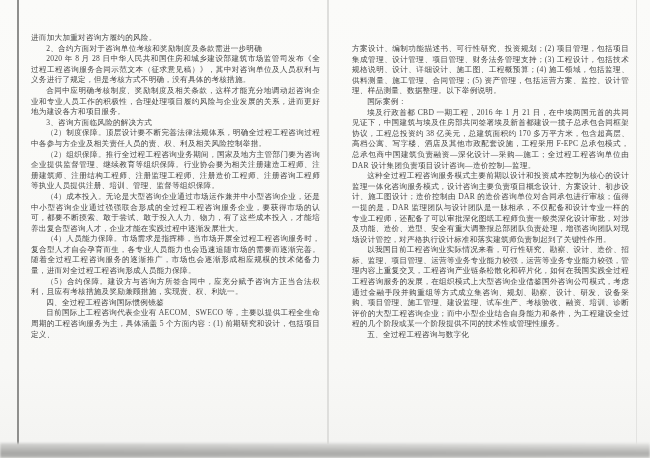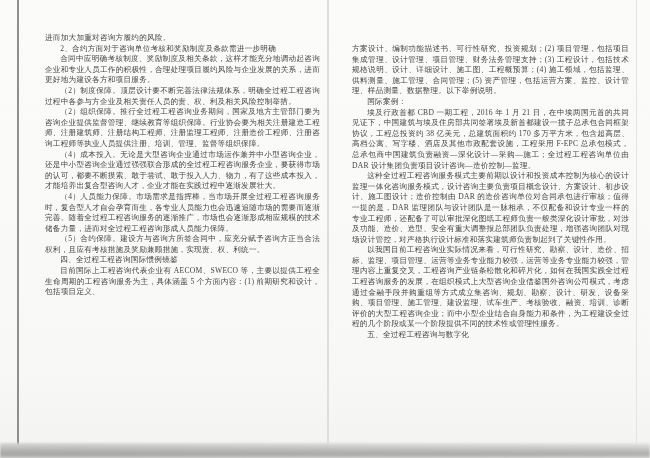--- a/index.html
+++ b/index.html
@@ -6,21 +6,21 @@
   .stage{
     position:relative;width:650px;height:458px;overflow:hidden;
     background:linear-gradient(180deg,#fbfbf9 0%,#f8f8f6 80%,#f3f3f1 100%);
     font-family:"Liberation Serif","DejaVu Serif",serif;
   }
   .page{
     position:absolute;top:0;bottom:14px;box-sizing:border-box;
     color:#454545;
     filter:blur(0.28px);
   }
-  .page-left{left:18px;width:309px;padding:33px 7px 0 27px;}
+  .page-left{left:18px;width:309px;padding:33px 7px 0 13px;}
   .page-right{left:329px;width:307px;padding:33px 7px 0 23px;margin-top:11px;}
   .page p,.page h3{
     margin:0;font-size:7.6px;line-height:10.6px;
     text-align:justify;letter-spacing:0.25px;font-weight:normal;
   }
   .para{text-indent:2em;}
   .cont{text-indent:0;}
   .hd{font-weight:bold;text-indent:2em;margin:4px 0 4px;}
   .hd-major{font-weight:bold;text-indent:2em;margin:11px 0 9px;}
   .spine{
@@ -44,21 +44,23 @@
   }
 </style>
 </head>
 <body>
 
 <div class="stage">
 
   <div class="page page-left">
     <p class="cont">进而加大加重对咨询方履约的风险。</p>
     <h3 class="hd">2、合约方面对于咨询单位考核和奖励制度及条款需进一步明确</h3>
+    <p class="para">2020 年 8 月 28 日中华人民共和国住房和城乡建设部建筑市场监管司发布《全过程工程咨询服务合同示范文本（征求意见稿）》，其中对咨询单位及人员权利与义务进行了规定，但是考核方式不明确，没有具体的考核措施。</p>
     <p class="para">合同中应明确考核制度、奖励制度及相关条款，这样才能充分地调动起咨询企业和专业人员工作的积极性，合理处理项目履约风险与企业发展的关系，进而更好地为建设各方和项目服务。</p>
+    <h3 class="hd">3、咨询方面临风险的解决方式</h3>
     <p class="para">（2）制度保障。顶层设计要不断完善法律法规体系，明确全过程工程咨询过程中各参与方企业及相关责任人员的责、权、利及相关风险控制举措。</p>
     <p class="para">（2）组织保障。推行全过程工程咨询业务期间，国家及地方主管部门要为咨询企业提供监督管理、继续教育等组织保障。行业协会要为相关注册建造工程师、注册建筑师、注册结构工程师、注册监理工程师、注册造价工程师、注册咨询工程师等执业人员提供注册、培训、管理、监督等组织保障。</p>
     <p class="para">（4）成本投入。无论是大型咨询企业通过市场运作兼并中小型咨询企业，还是中小型咨询企业通过强强联合形成的全过程工程咨询服务企业，要获得市场的认可，都要不断摸索、敢于尝试、敢于投入人力、物力，有了这些成本投入，才能培养出复合型咨询人才，企业才能在实践过程中逐渐发展壮大。</p>
     <p class="para">（4）人员能力保障。市场需求是指挥棒，当市场开展全过程工程咨询服务时，复合型人才自会孕育而生，各专业人员能力也会迅速追随市场的需要而逐渐完善。随着全过程工程咨询服务的逐渐推广，市场也会逐渐形成相应规模的技术储备力量，进而对全过程工程咨询形成人员能力保障。</p>
     <p class="para">（5）合约保障。建设方与咨询方所签合同中，应充分赋予咨询方正当合法权利，且应有考核措施及奖励兼顾措施，实现责、权、利统一。</p>
     <h3 class="hd-major">四、全过程工程咨询国际惯例镜鉴</h3>
     <p class="para">目前国际上工程咨询代表企业有 AECOM、SWECO 等，主要以提供工程全生命周期的工程咨询服务为主，具体涵盖 5 个方面内容：(1) 前期研究和设计，包括项目定义、</p>
   </div>
 
   <div class="page page-right">

